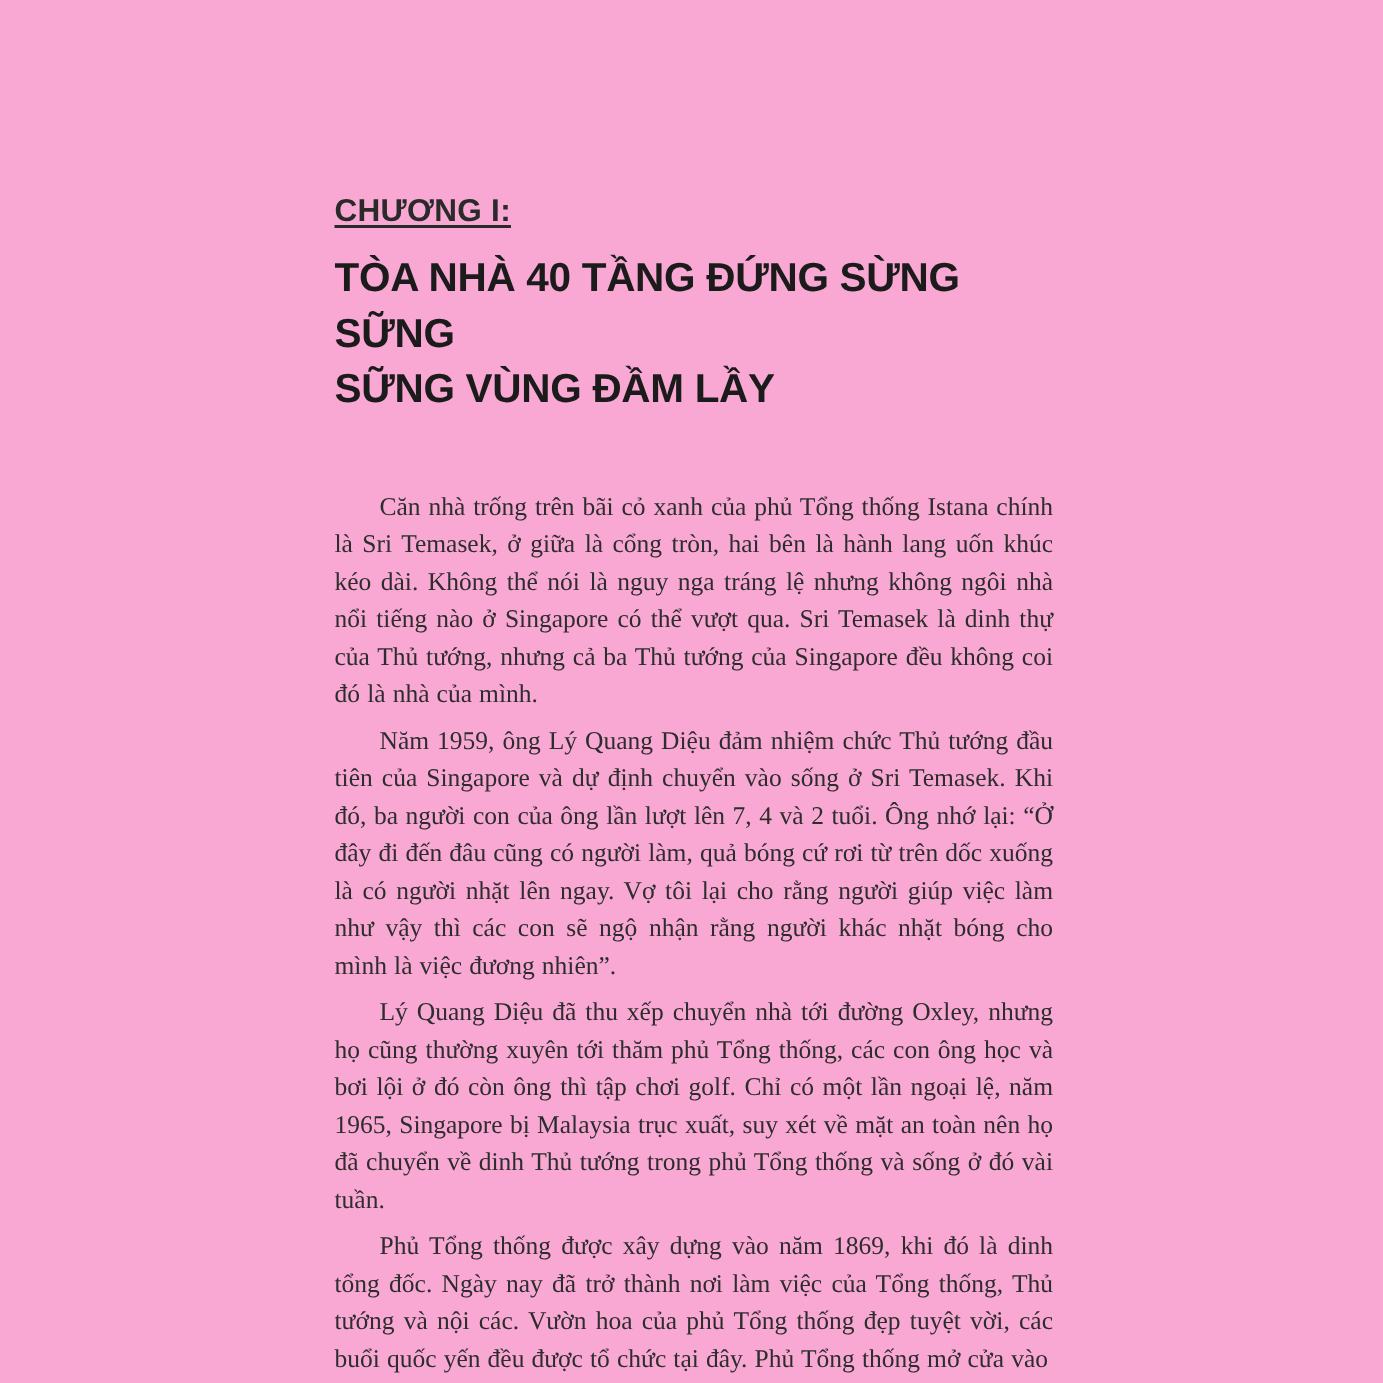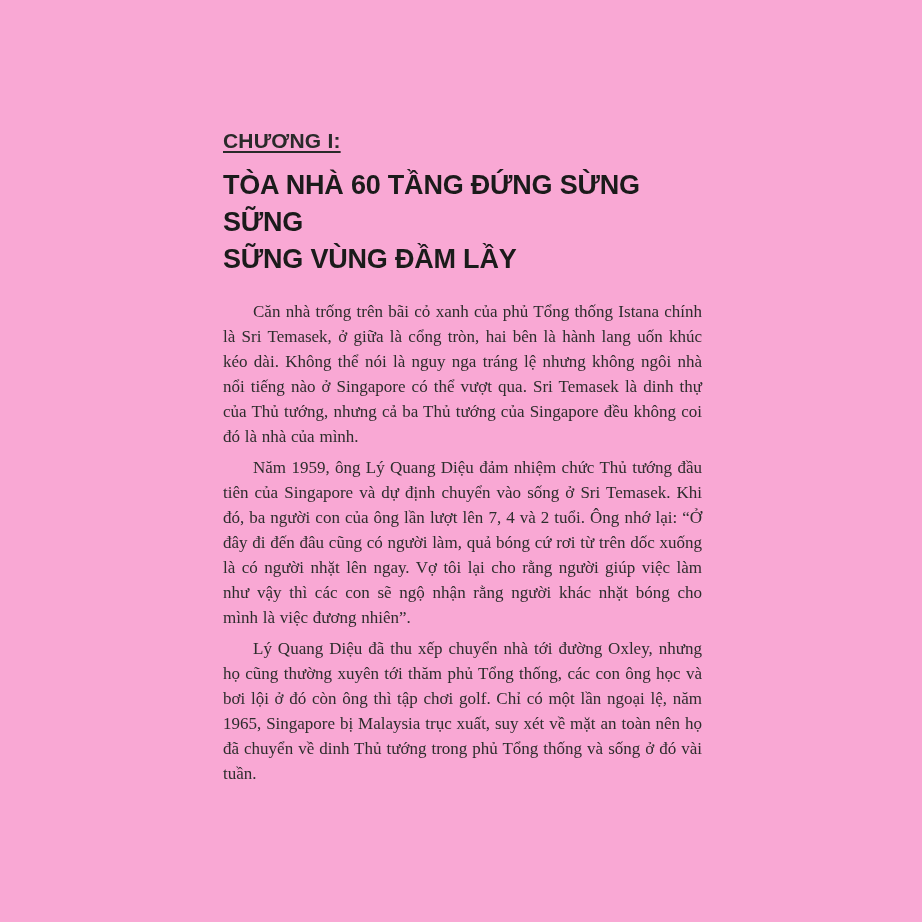--- a/index.html
+++ b/index.html
@@ -38,21 +38,21 @@
     font-size: 27px;
     line-height: 37px;
     letter-spacing: -0.2px;
     color: #1b1b1b;
     margin: 0;
   }
   .page-title .title-line {
     display: block;
   }
   .body-text {
-    margin-top: 21px;
+    margin-top: 47px;
   }
   .body-text p {
     font-family: "Liberation Serif", serif;
     font-size: 17px;
     line-height: 25px;
     color: #2d2d2d;
     text-align: justify;
     text-indent: 30px;
     margin: 0 0 6px 0;
     word-spacing: 0.5px;
@@ -63,24 +63,25 @@
 </style>
 </head>
 <body>
 
 <div class="page">
   <div class="content">
 
     <h2 class="chapter-label">CHƯƠNG I:</h2>
 
     <h1 class="page-title">
-      <span class="title-line">TÒA NHÀ 60 TẦNG ĐỨNG SỪNG SỮNG</span>
+      <span class="title-line">TÒA NHÀ 40 TẦNG ĐỨNG SỪNG SỮNG</span>
       <span class="title-line">SỮNG VÙNG ĐẦM LẦY</span>
     </h1>
 
     <div class="body-text">
       <p>Căn nhà trống trên bãi cỏ xanh của phủ Tổng thống Istana chính là Sri Temasek, ở giữa là cổng tròn, hai bên là hành lang uốn khúc kéo dài. Không thể nói là nguy nga tráng lệ nhưng không ngôi nhà nổi tiếng nào ở Singapore có thể vượt qua. Sri Temasek là dinh thự của Thủ tướng, nhưng cả ba Thủ tướng của Singapore đều không coi đó là nhà của mình.</p>
       <p>Năm 1959, ông Lý Quang Diệu đảm nhiệm chức Thủ tướng đầu tiên của Singapore và dự định chuyển vào sống ở Sri Temasek. Khi đó, ba người con của ông lần lượt lên 7, 4 và 2 tuổi. Ông nhớ lại: “Ở đây đi đến đâu cũng có người làm, quả bóng cứ rơi từ trên dốc xuống là có người nhặt lên ngay. Vợ tôi lại cho rằng người giúp việc làm như vậy thì các con sẽ ngộ nhận rằng người khác nhặt bóng cho mình là việc đương nhiên”.</p>
       <p>Lý Quang Diệu đã thu xếp chuyển nhà tới đường Oxley, nhưng họ cũng thường xuyên tới thăm phủ Tổng thống, các con ông học và bơi lội ở đó còn ông thì tập chơi golf. Chỉ có một lần ngoại lệ, năm 1965, Singapore bị Malaysia trục xuất, suy xét về mặt an toàn nên họ đã chuyển về dinh Thủ tướng trong phủ Tổng thống và sống ở đó vài tuần.</p>
+      <p>Phủ Tổng thống được xây dựng vào năm 1869, khi đó là dinh tổng đốc. Ngày nay đã trở thành nơi làm việc của Tổng thống, Thủ tướng và nội các. Vườn hoa của phủ Tổng thống đẹp tuyệt vời, các buổi quốc yến đều được tổ chức tại đây. Phủ Tổng thống mở cửa vào</p>
     </div>
 
   </div>
 </div>
 
 </body></html>

